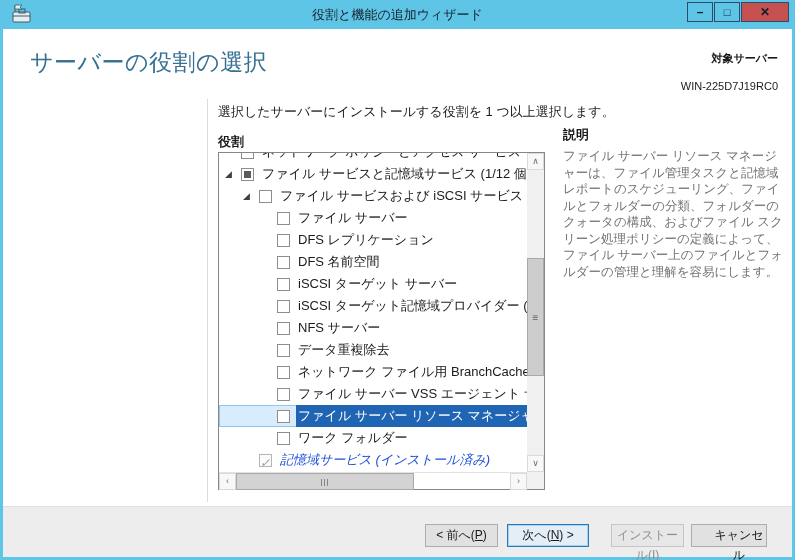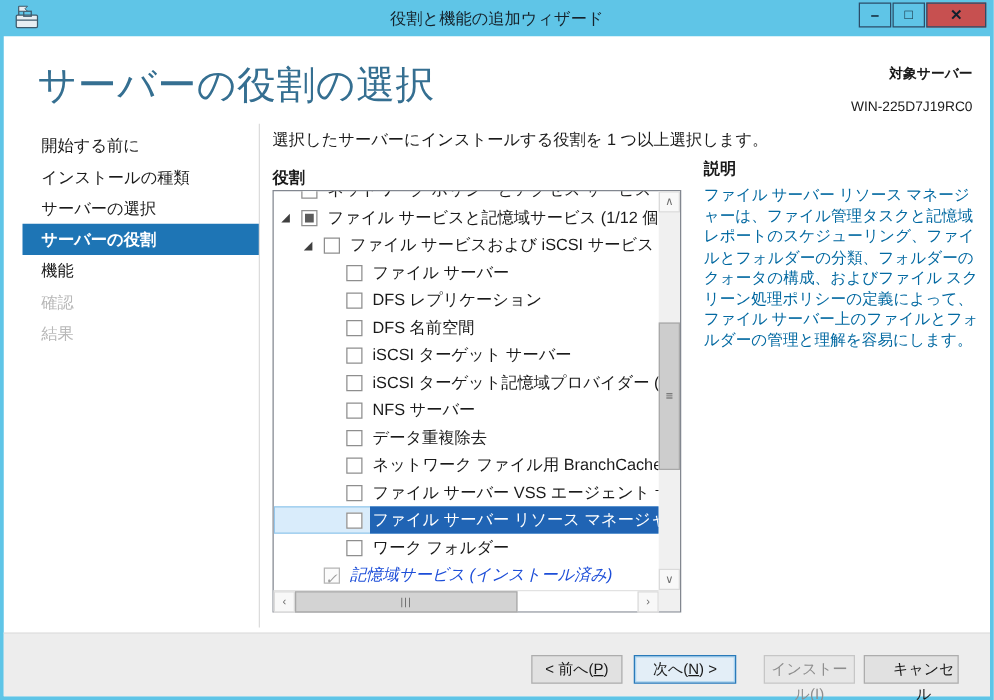--- a/index.html
+++ b/index.html
@@ -17,21 +17,21 @@
             text-align:center; line-height:18px; font-size:12px; font-weight:bold;
             color:#10202e; background:#5fc5e7; cursor:default; }
   .capbtn.min { left:687px; width:26px; }
   .capbtn.max { left:714px; width:26px; font-size:11px; }
   .capbtn.close { left:741px; width:48px; background:#c75050; }
 
   
   .winbody { position:absolute; left:3px; top:29px; width:789px; height:528px; background:#ffffff; }
 
   
-  .page-title { position:absolute; left:27px; top:18px; font-size:31px; font-weight:400;
+  .page-title { position:absolute; left:27px; top:18px; font-size:23px; font-weight:400;
                 color:#356f91; letter-spacing:0.5px; }
   .target { position:absolute; right:14px; top:22px; text-align:right; font-size:11px; color:#1a1a1a; }
   .target .tl { font-weight:700; }
   .target .ts { margin-top:14px; font-weight:400; }
 
   
   .nav { position:absolute; left:15px; top:75px; width:190px; }
   .nav-item { height:25px; line-height:25px; padding-left:15px; font-size:13px; color:#1a1a1a; cursor:default; }
   .nav-item.active { background:#1e75b5; color:#ffffff; font-weight:600; }
   .nav-item.disabled { color:#b8b8b8; }
@@ -78,21 +78,21 @@
   .sbtn.left { left:0; top:0; line-height:14px; }
   .sbtn.right { right:0; top:0; line-height:14px; }
   .hthumb { position:absolute; left:17px; top:0; width:178px; height:17px; background:#d3d3d3;
             border:1px solid #a9a9a9; color:#5f5f5f; font-size:8px; letter-spacing:1px;
             display:flex; align-items:center; justify-content:center; }
   .corner { position:absolute; right:0; bottom:0; width:17px; height:17px; background:#f0f0f0; }
 
   
   .desc-heading { position:absolute; left:560px; top:97px; font-size:13px; font-weight:700; color:#1a1a1a; }
   .desc-body { position:absolute; left:560px; top:119px; width:223px; font-size:12.5px;
-               line-height:16.5px; color:#0369a1;font-family:Liberation Serif, serif; }
+               line-height:16.5px; color:#737373; }
 
   
   .footer { position:absolute; left:0; bottom:0; width:789px; height:51px; background:#ededed;
             border-top:1px solid #dfdfdf; }
   .btn { position:absolute; top:17px; height:23px; background:#e1e1e1; border:1px solid #adadad;
          font-family:"Liberation Sans", sans-serif; font-size:12px; color:#1a1a1a;
          text-align:center; line-height:20px; cursor:default; }
   .btn.focused { border:1px solid #2a7ab9; box-shadow:inset 0 0 0 1px #a8d2f0; background:#e3eef7; }
   .btn.disabled { background:#e7e7e7; border-color:#c6c6c6; color:#8e8e8e; }
 </style>
@@ -116,29 +116,20 @@
   </div>
 
   <div class="winbody">
 
     <div class="page-title">サーバーの役割の選択</div>
     <div class="target">
       <div class="tl">対象サーバー</div>
       <div class="ts">WIN-225D7J19RC0</div>
     </div>
 
-    <nav class="nav" id="nav">
-        <div class="nav-item">開始する前に</div>
-        <div class="nav-item">インストールの種類</div>
-        <div class="nav-item">サーバーの選択</div>
-        <div class="nav-item active">サーバーの役割</div>
-        <div class="nav-item">機能</div>
-        <div class="nav-item disabled">確認</div>
-        <div class="nav-item disabled">結果</div>
-      </nav>
     <div class="vdivider"></div>
 
     <div class="instruction">選択したサーバーにインストールする役割を 1 つ以上選択します。</div>
     <div class="roles-label">役割</div>
 
     <div class="listbox">
       <div class="rows" id="tree">
           <div class="trow lvl1 clipped">
             <span class="spacer"></span>
             <span class="cb unchecked"></span>

